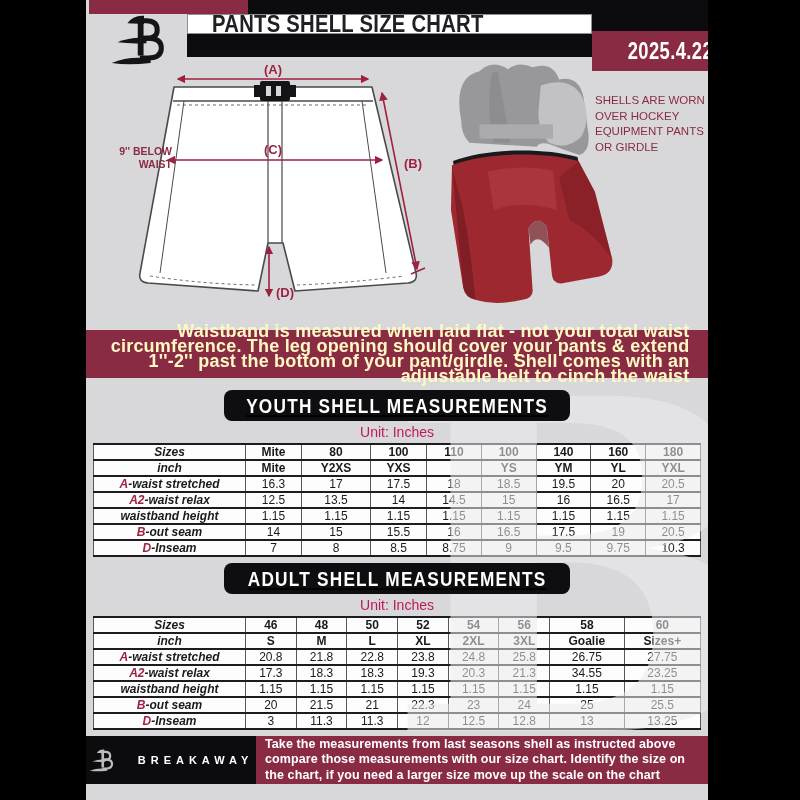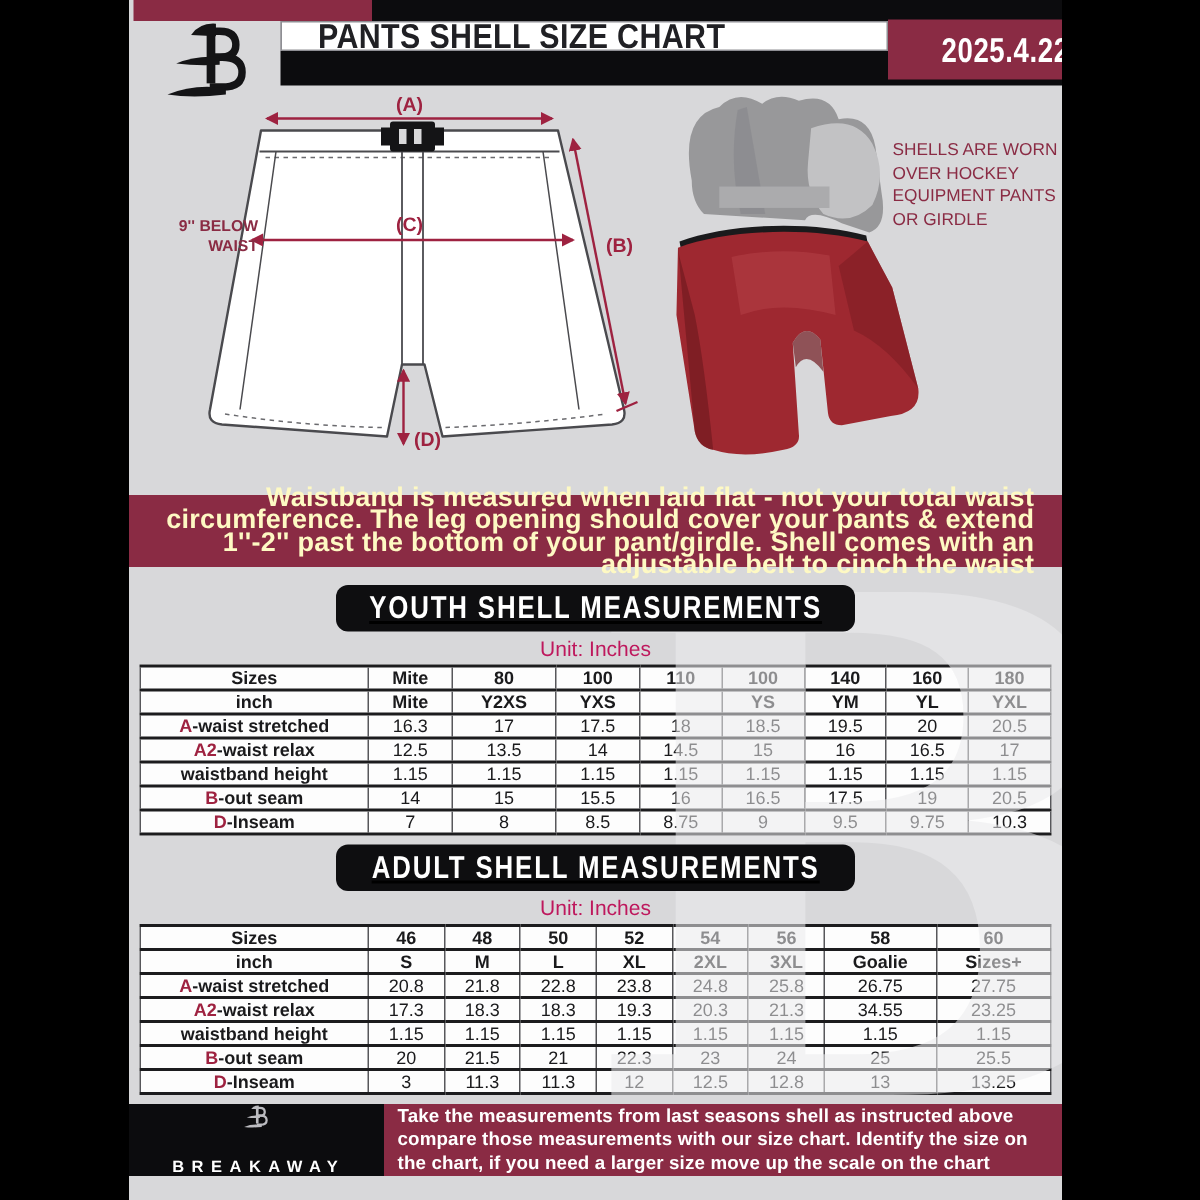--- a/index.html
+++ b/index.html
@@ -11,21 +11,21 @@
 
   
   .header { position:relative; height:57px; z-index:3; }
   .hdr-black { position:absolute; left:101px; top:0; right:0; height:57px; background:#0c0c0e; }
   .hdr-tab { position:absolute; left:3px; top:0; width:159px; height:14px; background:#8a2b44; }
   .logo { position:absolute; left:24px; top:12px; width:58px; height:54px; z-index:4; }
   .title-box { position:absolute; left:101px; top:14px; width:405px; height:20px;
                background:#fff; border:1px solid #8e8e93; display:flex; align-items:center; }
   .title { margin-left:24px; font-size:23px; font-weight:bold; color:#202024;
            letter-spacing:.3px; transform:scaleX(.88); transform-origin:left center; white-space:nowrap; }
-  .date-box { position:absolute; left:506px; top:13px; width:116px; height:40px; background:#8a2b44;
+  .date-box { position:absolute; left:506px; top:31px; width:116px; height:40px; background:#8a2b44;
               display:flex; align-items:center; justify-content:center;padding-left:40px; }
   .date { color:#fff; font-size:23px; font-weight:bold; letter-spacing:.5px;
           transform:scaleX(.8); white-space:nowrap; }
 
   
   .diagram { position:relative; height:273px; z-index:1; }
   .shorts-svg { position:absolute; left:36px; top:6px; }
   .pants-svg { position:absolute; left:352px; top:0; }
   .waist-note { position:absolute; left:26px; top:88px; width:60px; text-align:right;
                 color:#8a2b44; font-weight:bold; font-size:10.5px; line-height:1.25;
@@ -45,33 +45,33 @@
   .banner span { color:#fff; font-size:21px; font-weight:bold; letter-spacing:1.5px;
                  transform:scaleX(.82); white-space:nowrap; }
   .unit { position:relative; z-index:1; text-align:center; color:#be185d; font-size:14px;
           margin-top:3px; height:17px; }
   table.size-table { position:relative; z-index:1; width:608px; margin:2px auto 0;
                      border-collapse:collapse; background:rgba(255,255,255,.95); }
   table.size-table td { border-top:2px solid #1c1c1e; border-bottom:2px solid #1c1c1e;
                         border-left:1px solid #57575b; border-right:1px solid #57575b;
                         font-size:12px; color:#1a1a1c; text-align:center;
                         height:15.6px; padding:0 2px; }
-  table.size-table td.lbl { width:152px; font-weight:bold; }
+  table.size-table td.lbl { width:152px; font-weight:bold;font-style:italic; }
   table.size-table td.b { font-weight:bold; }
   .pfx { color:#9e2240; font-weight:bold; }
 
   
   .watermark { position:absolute; left:300px; top:390px; z-index:2; pointer-events:none;
                font-family:"DejaVu Serif", serif; font-weight:bold; font-size:460px;
                line-height:.78; color:#ececee; opacity:.55; }
 
   
   .footer { position:relative; z-index:3; margin-top:6px; height:48px; display:flex; }
   .f-black { width:170px; background:#0c0c0e; display:flex; align-items:center;
-             justify-content:center; gap:20px;flex-direction:column; }
+             justify-content:center; gap:20px; }
   .brand { color:#fff; font-size:11px; font-weight:bold; letter-spacing:5px; margin-left:3px; }
   .f-maroon { flex:1; background:#8a2b44; display:flex; align-items:center; padding:0 9px; }
   .f-maroon p { color:#fff; font-size:12.5px; font-weight:bold; line-height:15.5px; letter-spacing:.1px; }
 
   text.mlabel { font-weight:bold; font-size:13px; fill:#9e2240; }
 </style>
 </head>
 <body>
 
 <div class="canvas">

